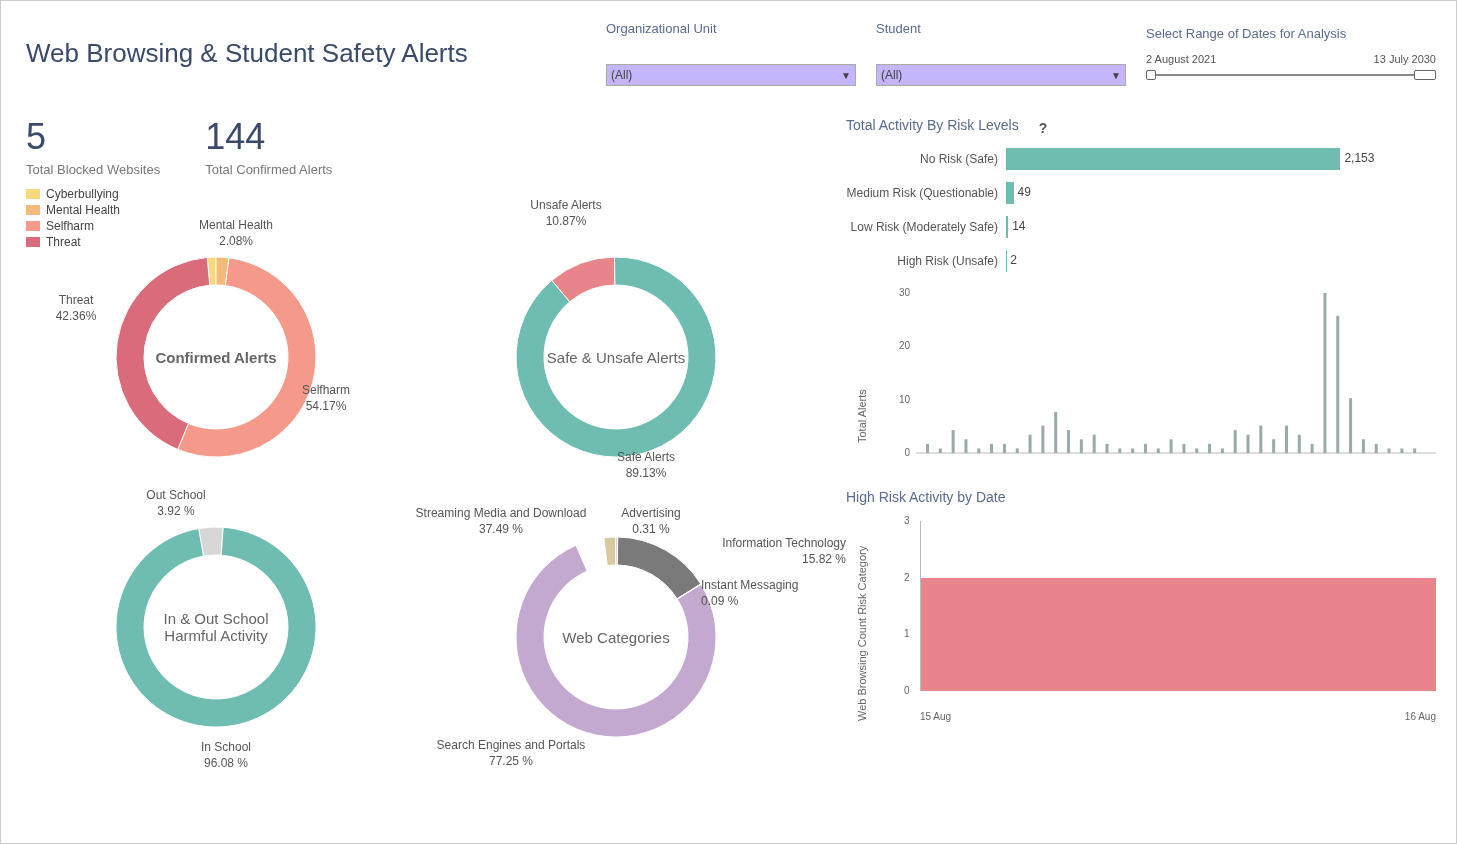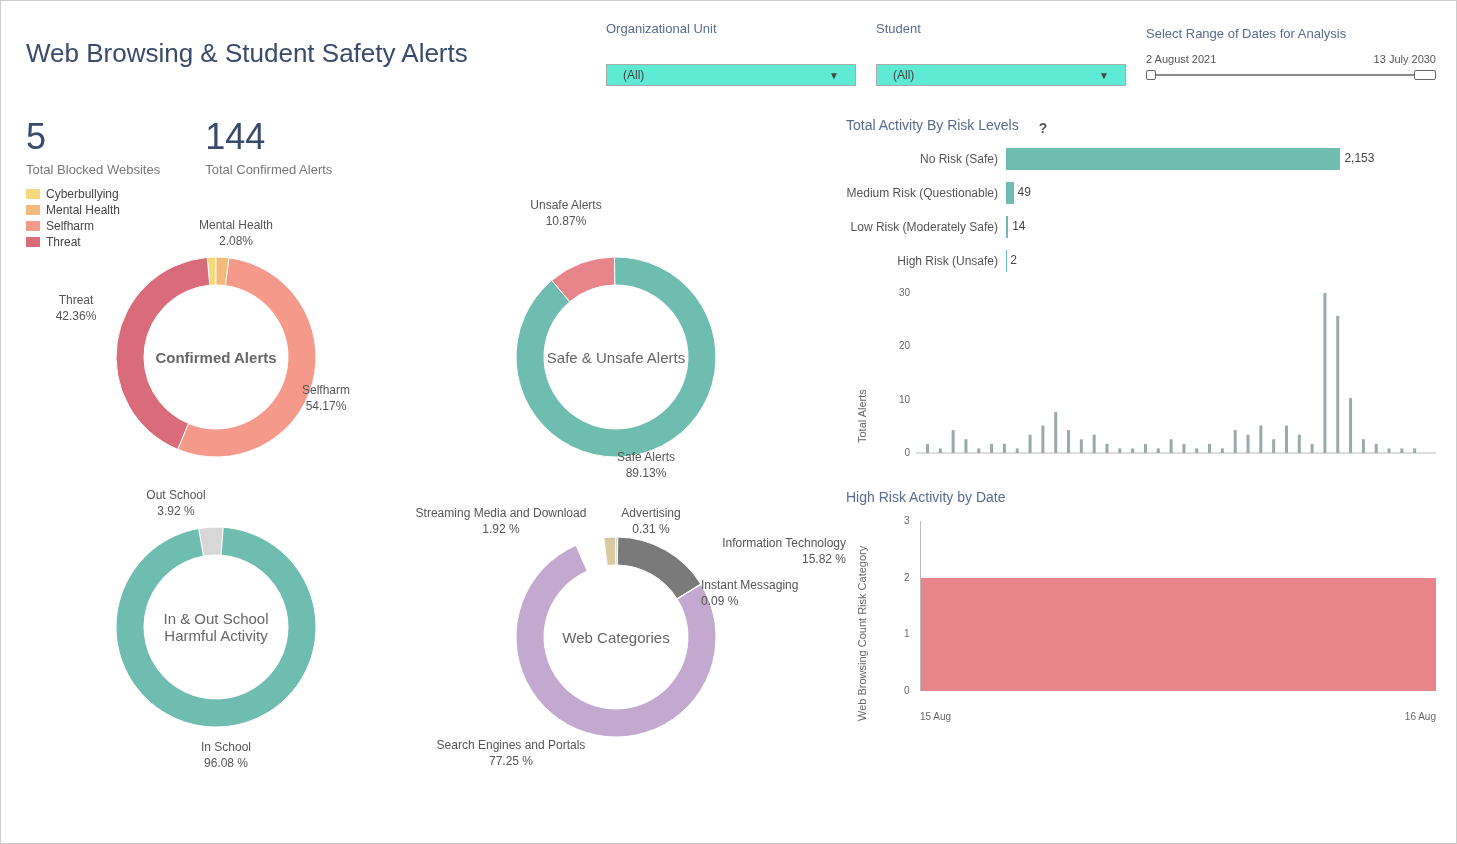--- a/index.html
+++ b/index.html
@@ -1,21 +1,21 @@
 <!DOCTYPE html>
 <html><head>
 <meta charset="utf-8">
 <style>
 * { box-sizing: border-box; margin: 0; padding: 0; font-family: -apple-system, BlinkMacSystemFont, "Segoe UI", Arial, sans-serif; }
 body { background: #fff; color: #444; width: 1457px; height: 844px; padding: 20px 25px; position: relative; border: 1px solid #ccc;}
 .header-row { display: flex; align-items: center; gap: 20px; }
 .page-title { font-size: 26px; color: #3a4a6b; font-weight: 500; flex: 0 0 560px; }
 .filter { display: flex; flex-direction: column; flex: 0 0 250px; }
 .filter-label { color: #5a6b8c; font-size: 13px; margin-bottom: 28px; }
-.filter-select { border: 1px solid #aaa; height: 22px; font-size: 12px; padding: 0 16px; display: flex; align-items: center; justify-content: space-between; background: #5eead4; }
+.filter-select { border: 1px solid #aaa; height: 22px; font-size: 12px; padding: 0 4px; display: flex; align-items: center; justify-content: space-between; background: #c4b5fd; }
 .filter-select .caret { font-size: 10px; }
 .date-filter { flex: 0 0 290px; }
 .date-label { color: #5a6b8c; font-size: 13px; margin-bottom: 12px; }
 .date-ends { display: flex; justify-content: space-between; font-size: 11px; color: #555; margin-bottom: 4px;}
 .slider { position: relative; height: 12px; }
 .slider-track { position: absolute; top: 5px; left: 4px; right: 4px; height: 2px; background: #888; }
 .slider-handle { position: absolute; top: 1px; width: 10px; height: 10px; border: 1px solid #666; background: #fff; border-radius: 2px; }
 .slider-handle.right { right: 0; }
 .kpi-row { display: flex; gap: 45px; margin-top: 30px; }
 .kpi { }
@@ -168,21 +168,21 @@
         <svg width="220" height="220" viewBox="-110 -110 220 220" id="donut-3">
             <path d="M -12.186934340514737 -99.2546151641322 A 100 100 0 0 1 -0.15358891379052939 -99.99988205215824 L -0.11058401792918116 -71.99991507755394 A 72 72 0 0 0 -8.77459272517061 -71.4633229181752 Z" fill="#d9c9a0" stroke="#fff" stroke-width="1"></path>
             <path d="M -0.15358891379052939 -99.99988205215824 A 100 100 0 0 1 1.7941022094213481 -99.9839046910159 L 1.2917535907833706 -71.98841137753143 A 72 72 0 0 0 -0.11058401792918116 -71.99991507755394 Z" fill="#c5c5c5" stroke="#fff" stroke-width="1"></path>
             <path d="M 1.7941022094213481 -99.9839046910159 A 100 100 0 0 1 84.78630677755261 -53.02152565725298 L 61.04614087983788 -38.17549847322214 A 72 72 0 0 0 1.2917535907833706 -71.98841137753143 Z" fill="#7a7a7a" stroke="#fff" stroke-width="1"></path>
             <path d="M 84.78630677755261 -53.02152565725298 A 100 100 0 0 1 85.08477921923948 -52.54122519710853 L 61.26104103785243 -37.82968214191814 A 72 72 0 0 0 61.04614087983788 -38.17549847322214 Z" fill="#e8a0a0" stroke="#fff" stroke-width="1"></path>
             <path d="M 85.08477921923948 -52.54122519710853 A 100 100 0 1 1 -40.028505739422656 -91.63906769641979 L -28.82052413238431 -65.98012874142225 A 72 72 0 1 0 61.26104103785243 -37.82968214191814 Z" fill="#c3a8cf" stroke="#fff" stroke-width="1"></path>
           </svg>
         <div class="donut-center">Web Categories</div>
       </div>
       <div class="clabel" style="left: -35px; top: 18px; width: 220px; white-space: pre-line;">Streaming Media and Download
-1.92 %</div>
+37.49 %</div>
       <div class="clabel" style="left: 180px; top: 18px; width: 90px; white-space: pre-line;">Advertising
 0.31 %</div>
       <div class="clabel" style="left: 260px; top: 48px; width: 160px; text-align: right; white-space: pre-line;">Information Technology
 15.82 %</div>
       <div class="clabel" style="left: 275px; top: 90px; width: 140px; text-align: left; white-space: pre-line;">Instant Messaging
 0.09 %</div>
       <div class="clabel" style="left: -15px; top: 250px; width: 200px; white-space: pre-line;">Search Engines and Portals
 77.25 %</div>
     </div>
   </div>

